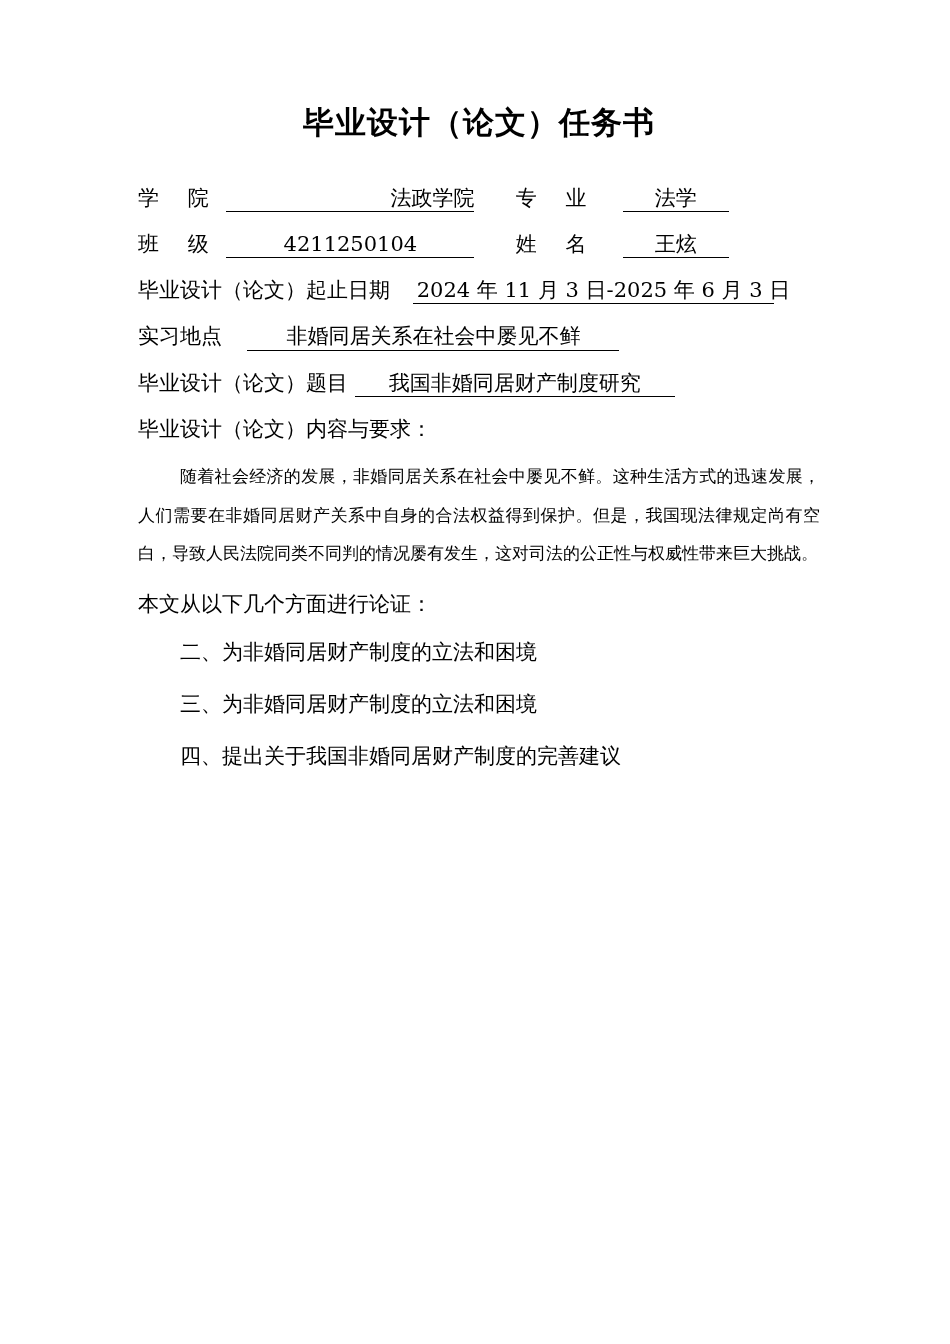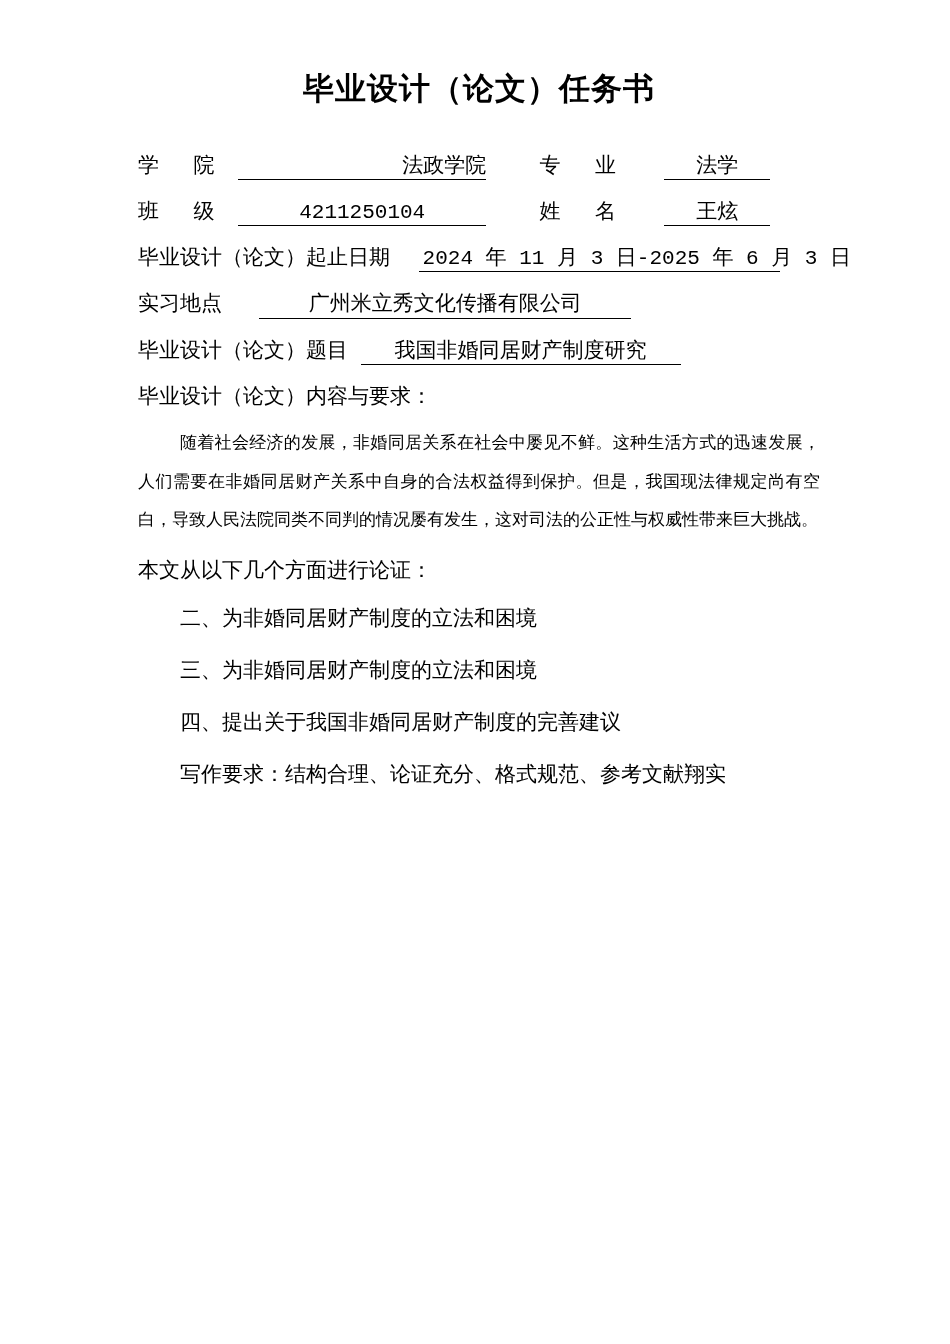--- a/index.html
+++ b/index.html
@@ -12,22 +12,21 @@
     height: 1344px;
     font-family: "DejaVu Serif", "Liberation Serif", serif;
     color: #000000;
     position: relative;
     overflow: hidden;
   }
   .page {
     box-sizing: border-box;
     width: 950px;
     height: 987px;
-    padding: 72px 130px 0 138px;
-    font-family: Liberation Mono, monospace;
+    padding: 104px 130px 0 138px;
   }
   .doc-title {
     text-align: center;
     font-size: 31px;
     font-weight: bold;
     letter-spacing: 1px;
     margin: 0 0 46px 0;
     line-height: 1.2;
   }
   .field-row {
@@ -114,32 +113,31 @@
   </div>
 
   <div class="field-row">
     <span class="lbl">毕业设计（论文）起止日期</span>
     <span class="uline u-dates">2024 年 11 月 3 日-2025 年 6 月 3 日</span>
   </div>
 
   <div class="field-row">
     <span class="lbl">实习地点</span>
     <span class="gap-sm"></span>
-    <span class="uline u-place">广州米立秀文化传播有限公司</span>
+    <span class="uline u-place">非婚同居关系在社会中屡见不鲜</span>
   </div>
 
   <div class="field-row">
     <span class="lbl">毕业设计（论文）题目</span>
     <span class="uline u-topic">我国非婚同居财产制度研究</span>
   </div>
 
   <div class="req-head">毕业设计（论文）内容与要求：</div>
 
   <p class="body-para indent">随着社会经济的发展，非婚同居关系在社会中屡见不鲜。这种生活方式的迅速发展，人们需要在非婚同居财产关系中自身的合法权益得到保护。但是，我国现法律规定尚有空白，导致人民法院同类不同判的情况屡有发生，这对司法的公正性与权威性带来巨大挑战。</p>
 
   <div class="lead-line">本文从以下几个方面进行论证：</div>
 
   <div class="list-item">二、为非婚同居财产制度的立法和困境</div>
   <div class="list-item">三、为非婚同居财产制度的立法和困境</div>
   <div class="list-item">四、提出关于我国非婚同居财产制度的完善建议</div>
-  <div class="list-item">写作要求：结构合理、论证充分、格式规范、参考文献翔实</div>
 
 </div>
 
 </body></html>

